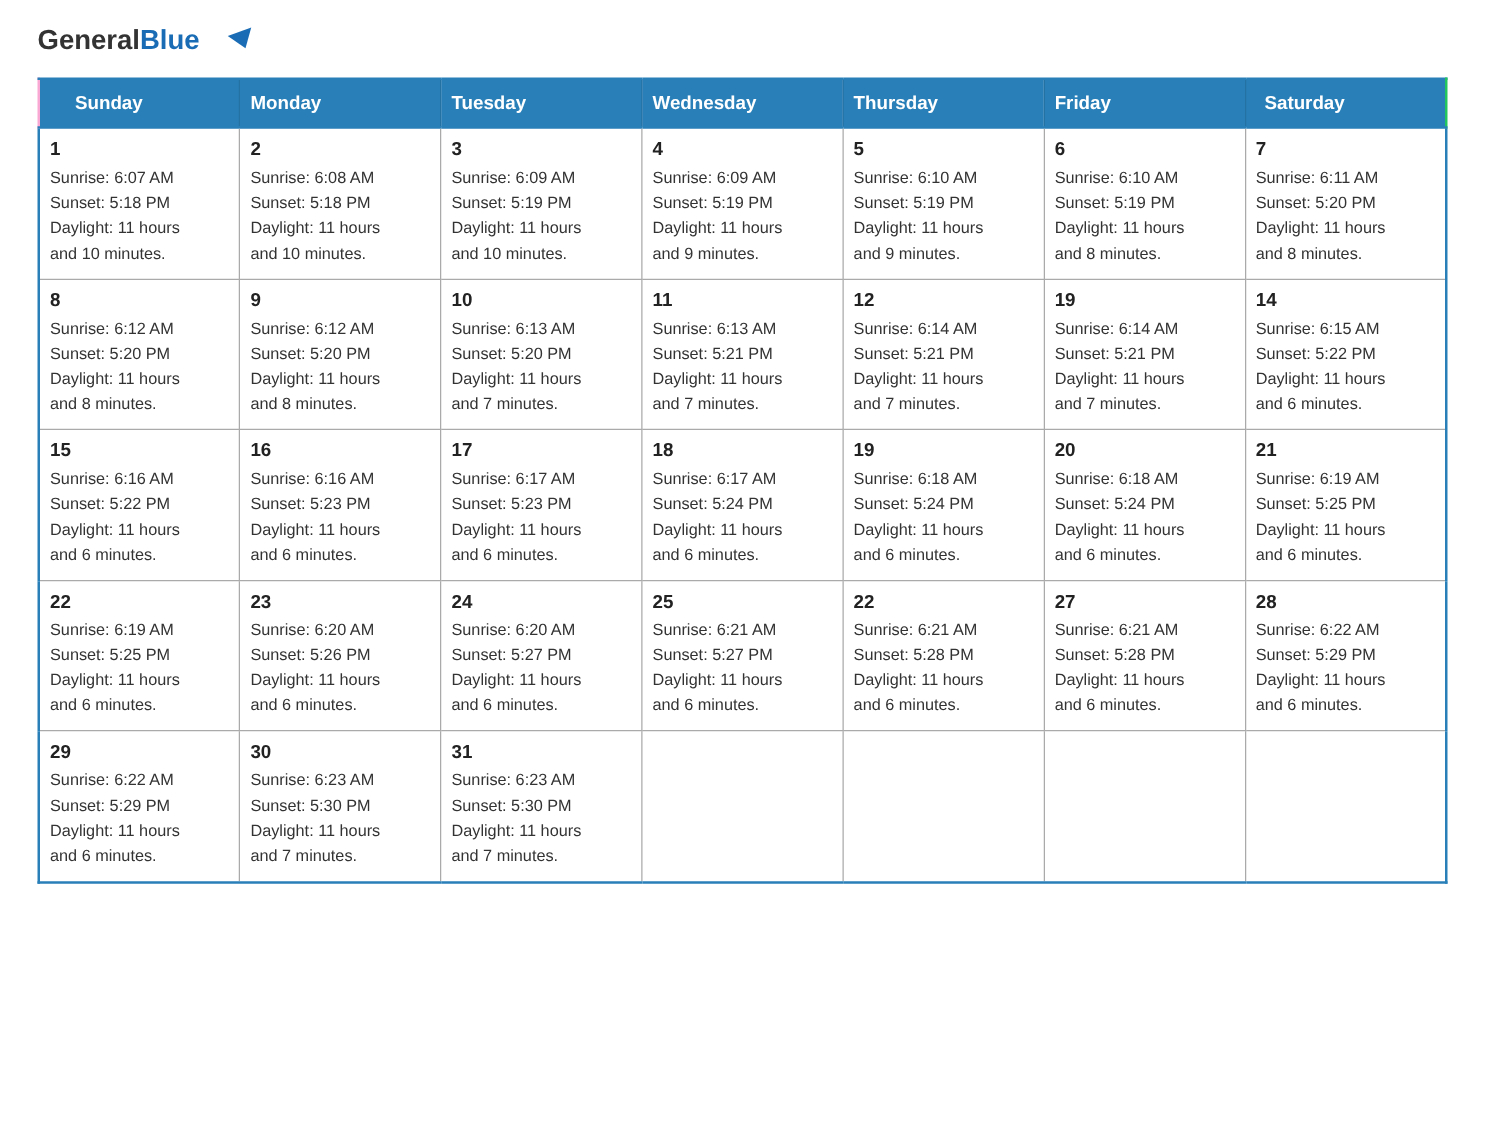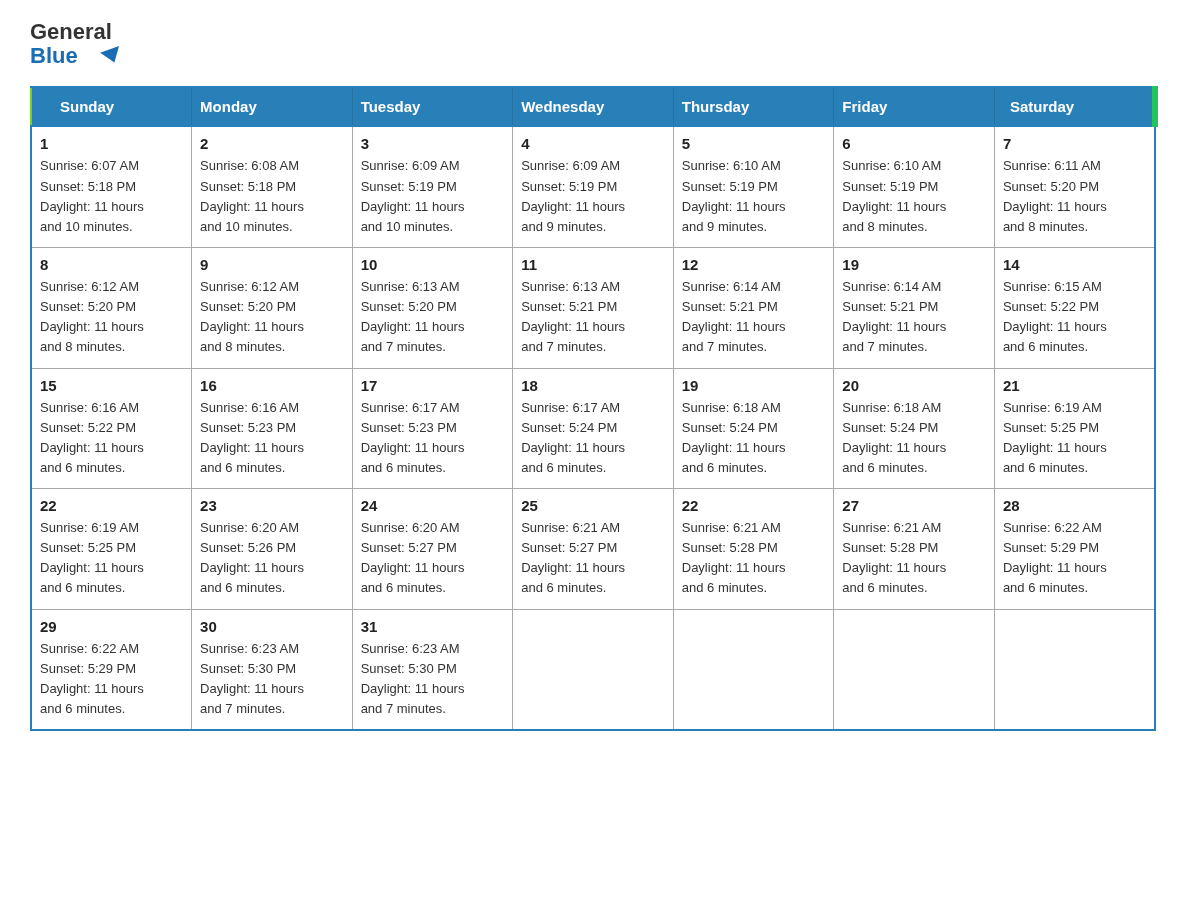--- a/index.html
+++ b/index.html
@@ -11,21 +11,21 @@
       min-height: 918px;
     }
     .header {
       display: flex;
       justify-content: space-between;
       align-items: flex-start;
       margin-bottom: 18px;
     }
     .logo {
       display: flex;
-      flex-direction: column;
+      flex-direction: row;
       align-items: flex-start;
       font-size: 22px;
       font-weight: bold;
       line-height: 1.1;
     }
     .logo-general {
       color: #333;
     }
     .logo-blue {
       color: #1a6db5;
@@ -90,25 +90,25 @@
       line-height: 1.55;
       margin-top: 36px;
     }
     .empty-cell {
       background: #fff;
     }
     tbody tr:last-child td {
       border-bottom: 2px solid #2980b9;
     }
     thead tr th:first-child {
-      border-left: 2px solid #84cc16;
+      border-left: 2px solid #f9a8d4;
       padding-left: 28px;
     }
     thead tr th:last-child {
-      border-right: 6px solid #22c55e;
+      border-right: 2px solid #22c55e;
       padding-left: 15px;
     }
     thead tr th {
       border-top: 2px solid #2980b9;
       border-bottom: 2px solid #2980b9;
     }
     tbody tr td:first-child {
       border-left: 2px solid #2980b9;
     }
     tbody tr td:last-child {

